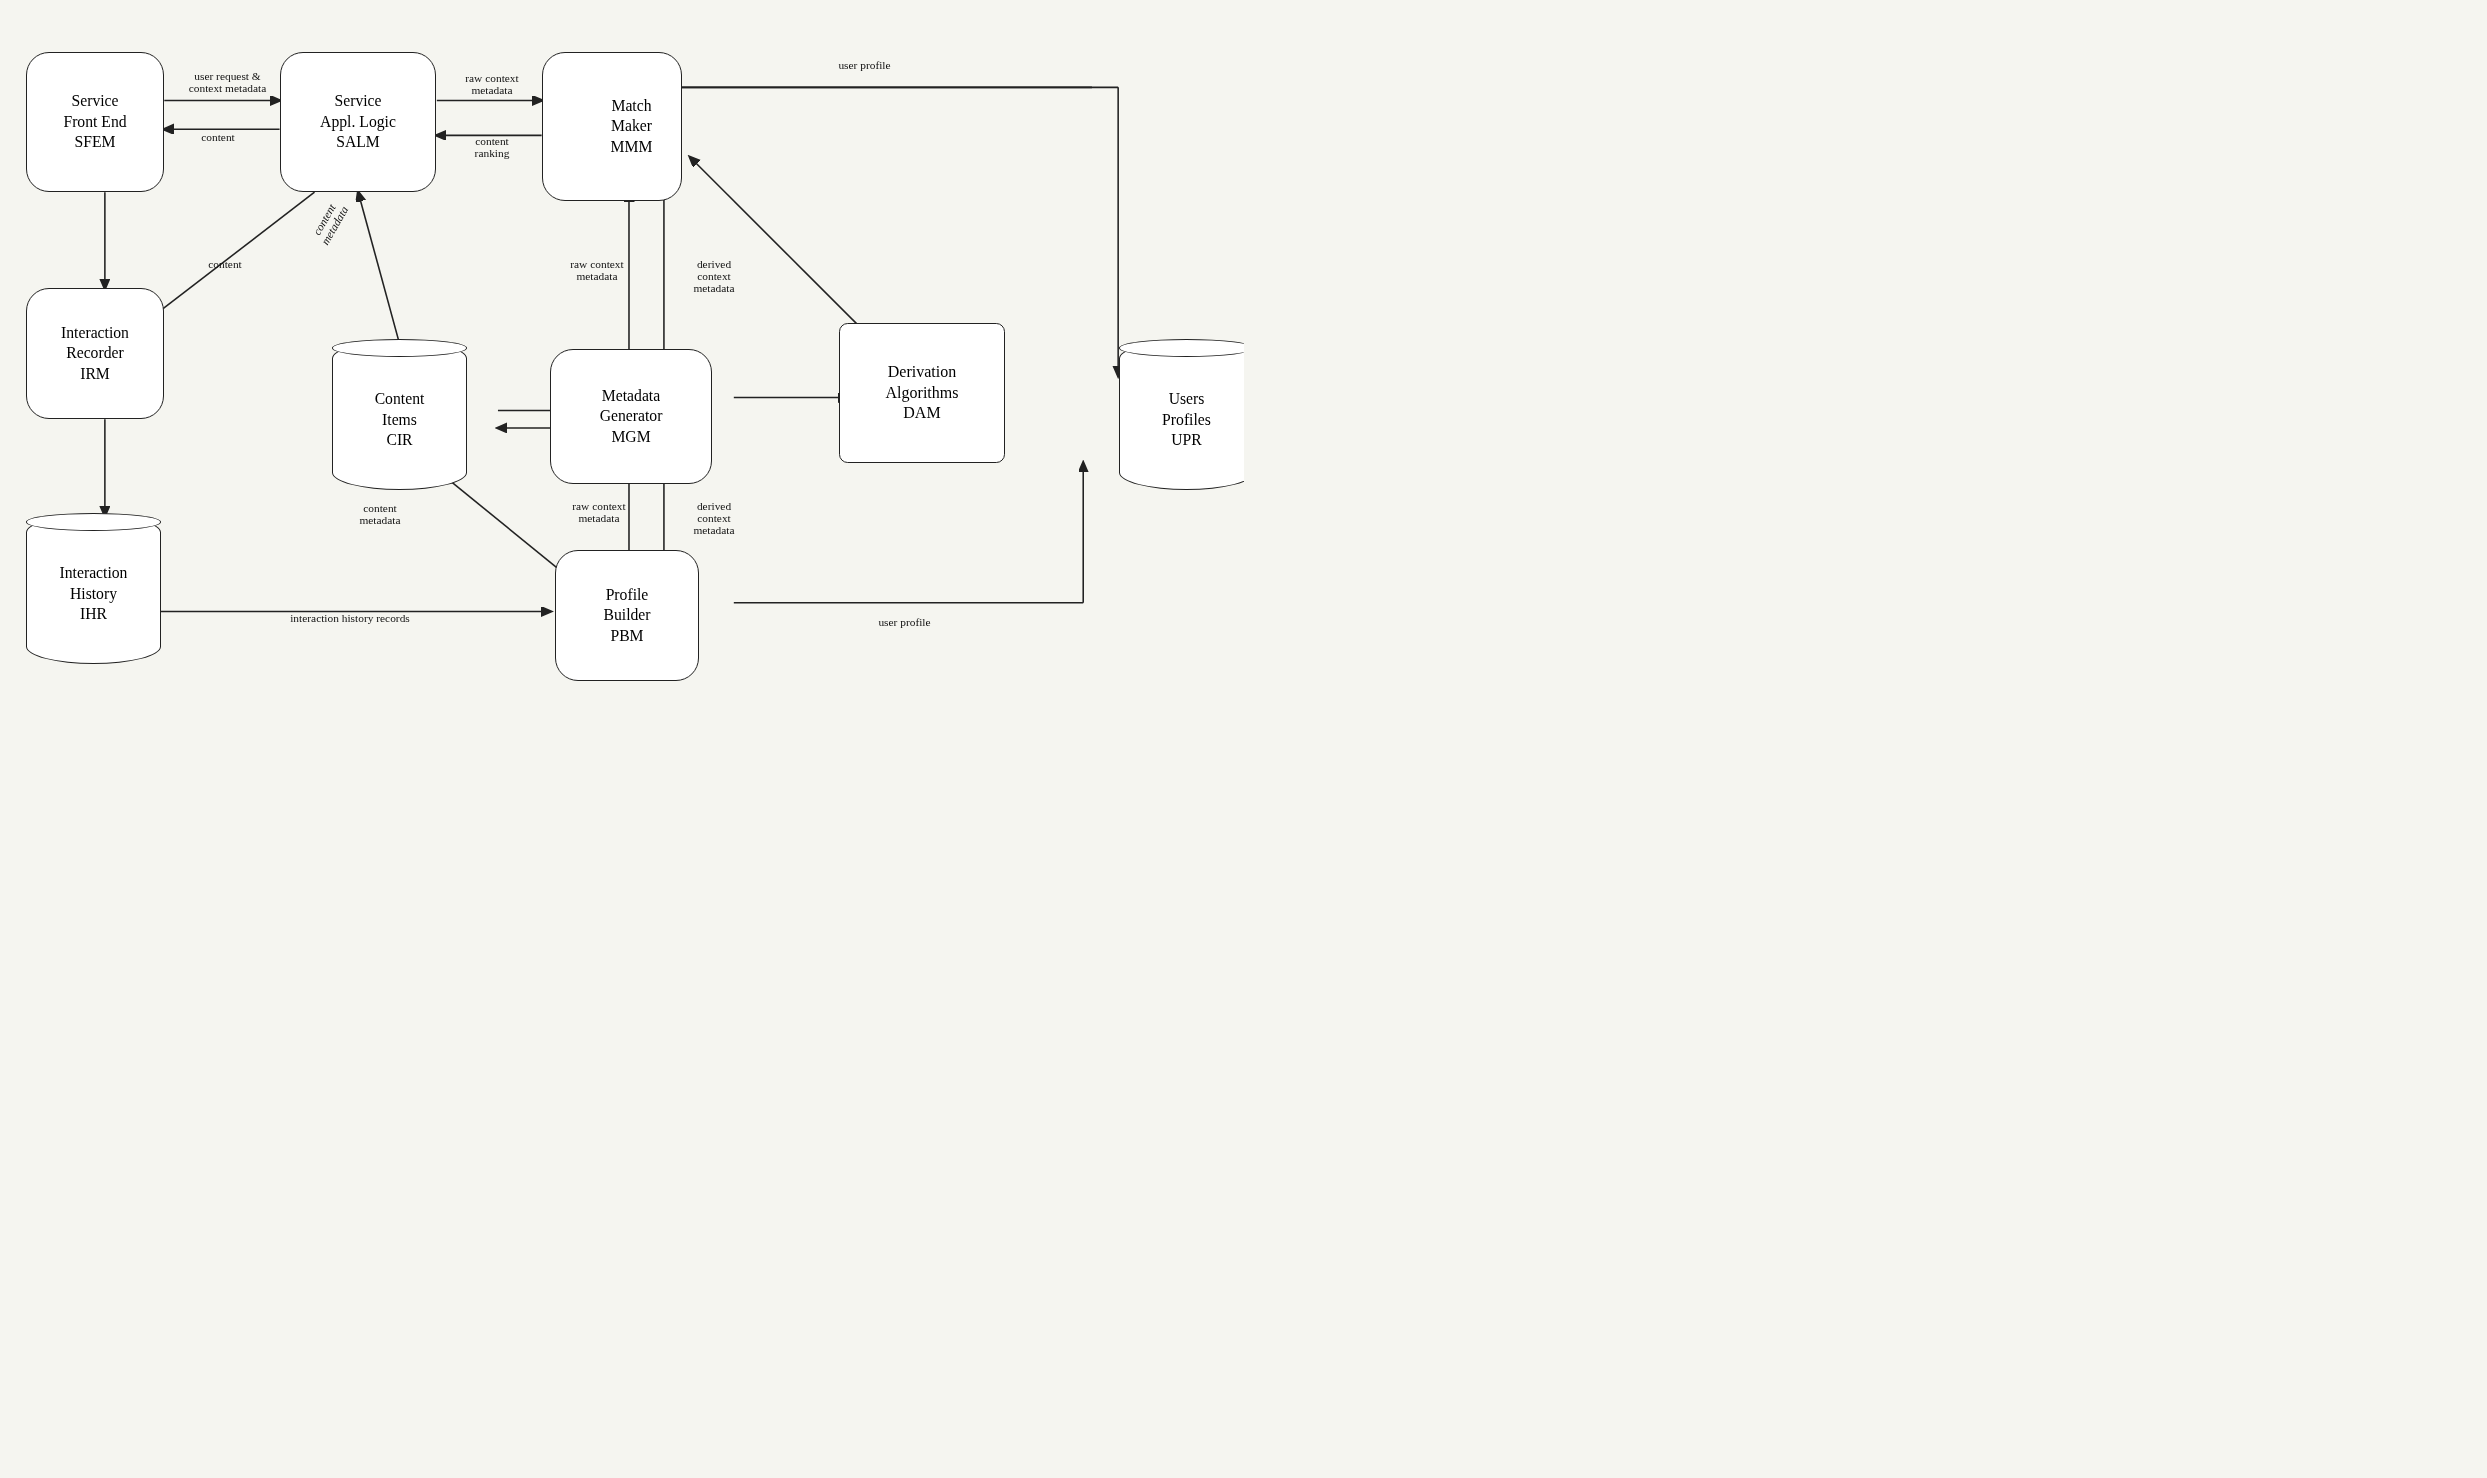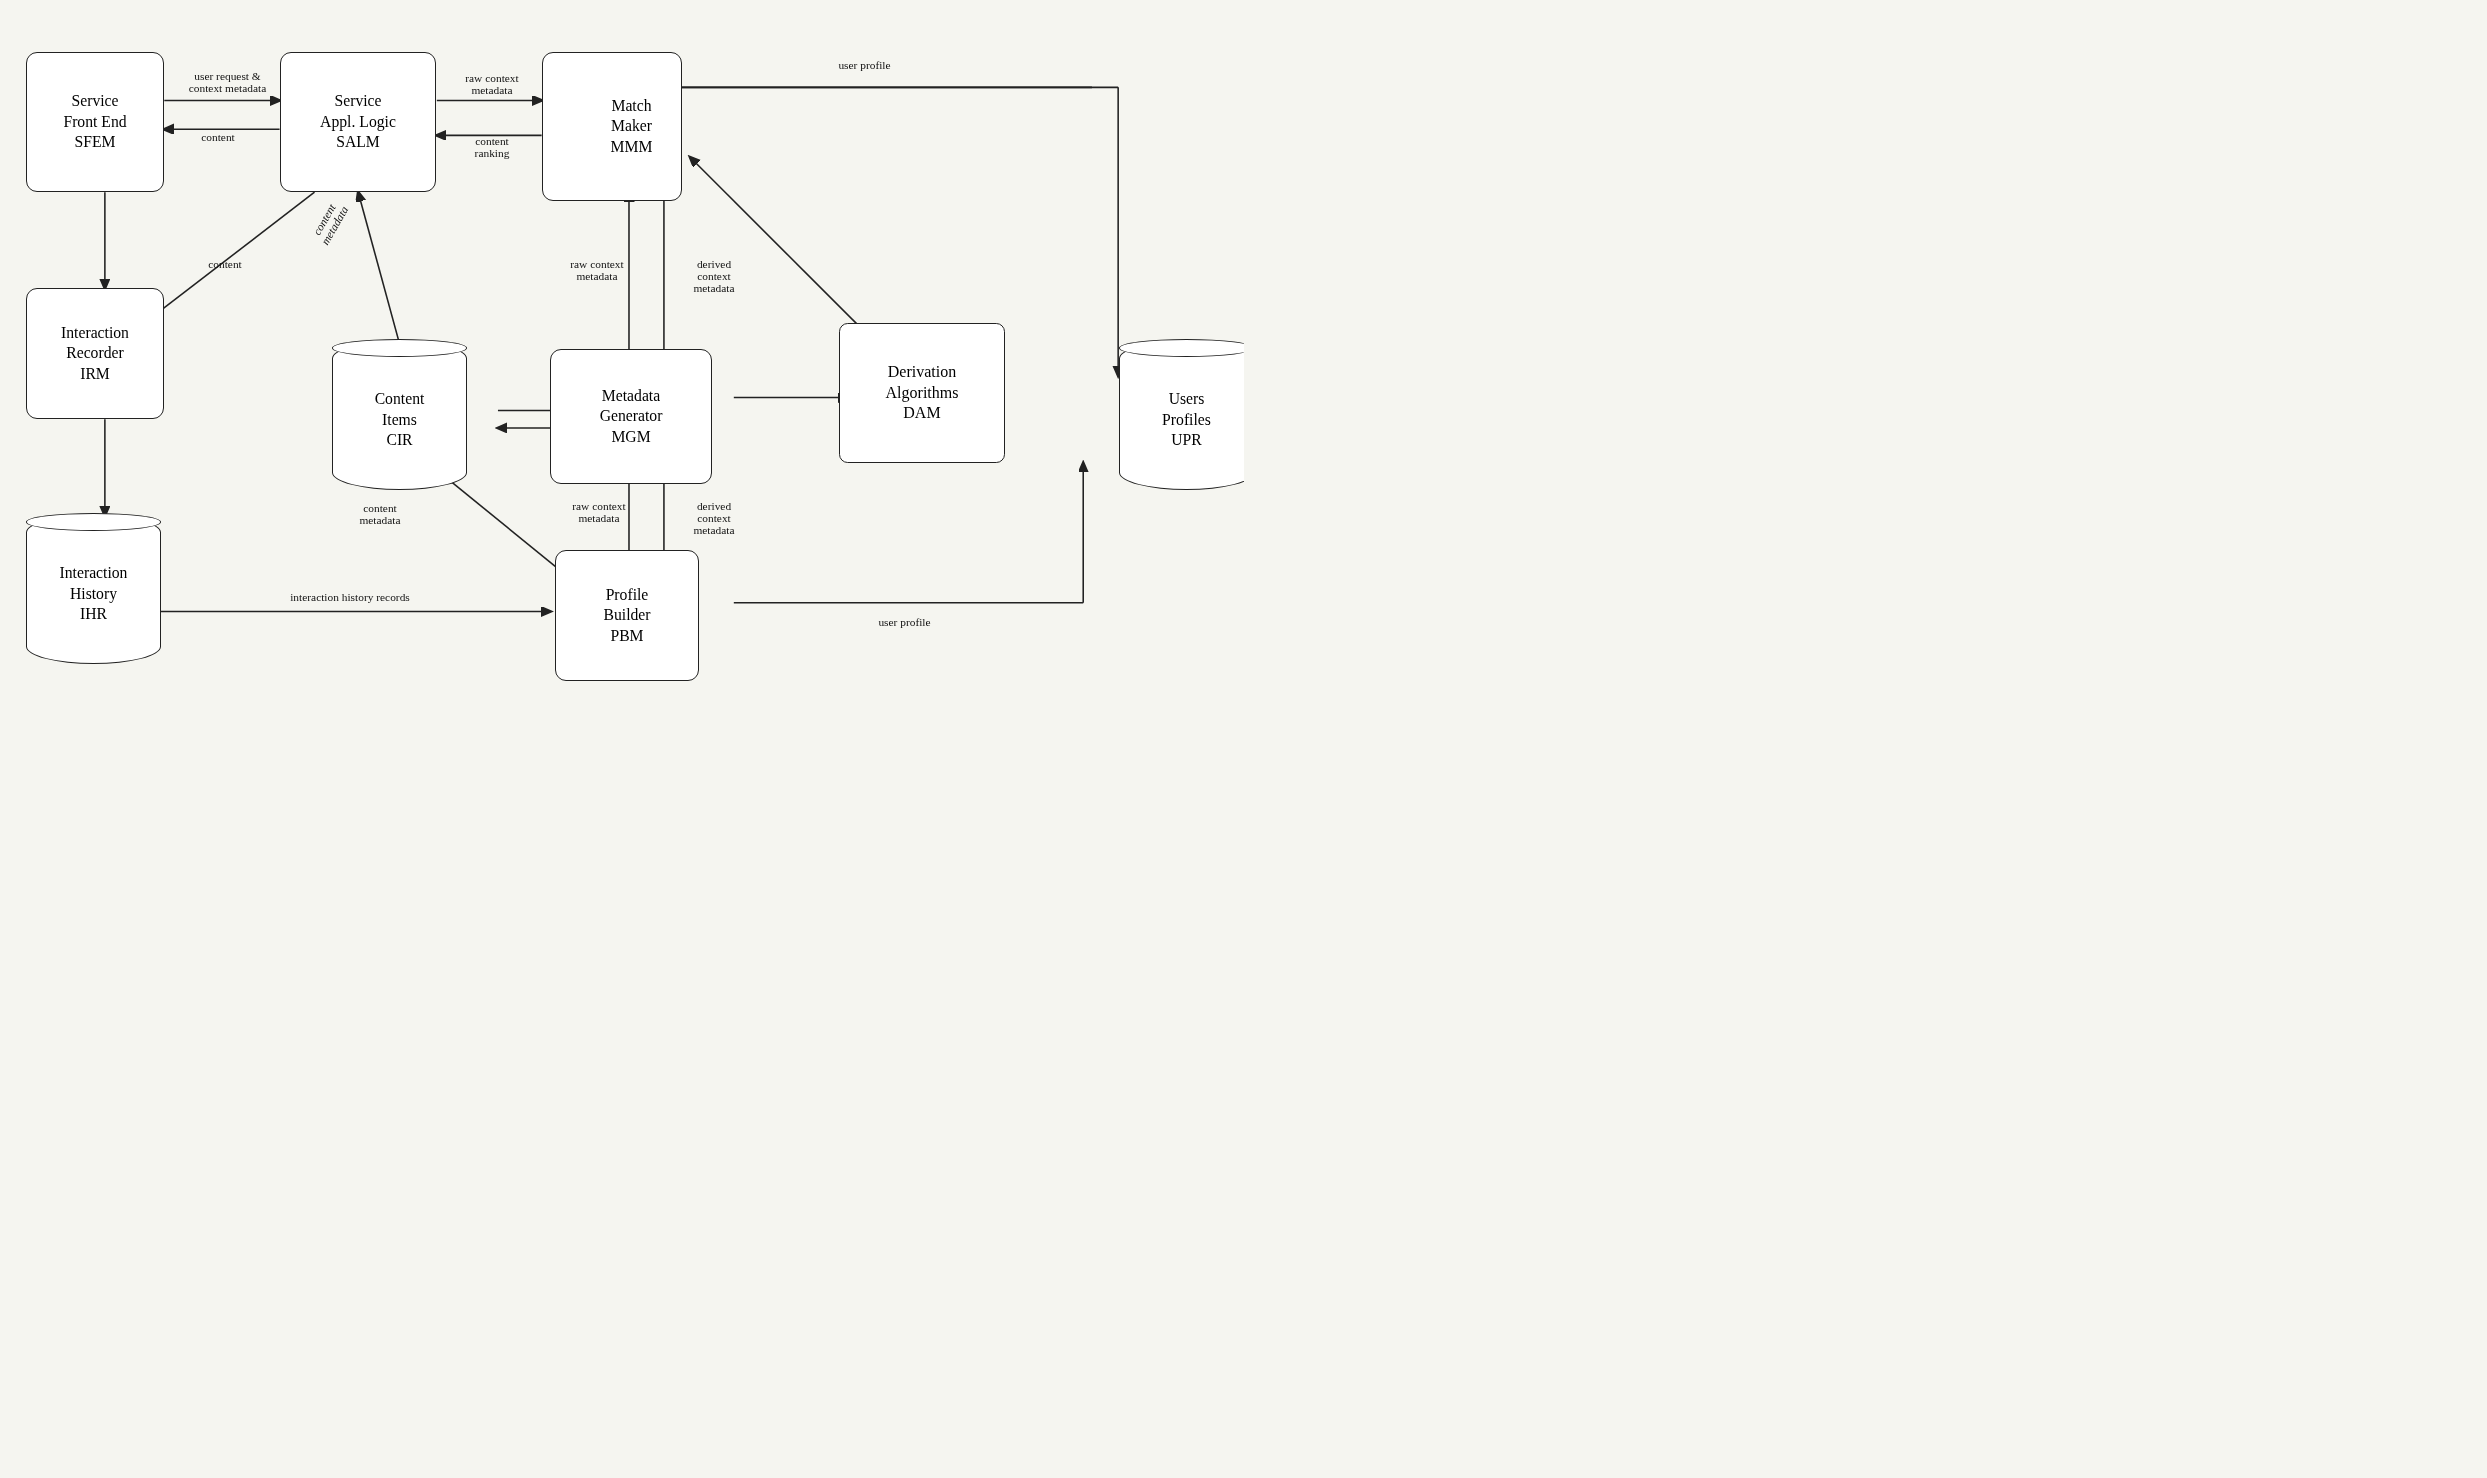--- a/index.html
+++ b/index.html
@@ -23,21 +23,21 @@
       align-items: center;
       justify-content: center;
       text-align: center;
       background: white;
       border: 1.7px solid #222;
       font-size: 13px;
       line-height: 1.3;
       font-weight: normal;
     }
     .rounded {
-      border-radius: 11px;
+      border-radius: 23px;
     }
     .cyl-wrapper {
       position: absolute;
       display: flex;
       align-items: center;
       justify-content: center;
       text-align: center;
     }
     .cyl-body {
       position: absolute;
@@ -269,21 +269,21 @@
     <span style="white-space:pre-line; font-size:11.4px;">derived
 context
 metadata</span>
   </div>
 
   <div class="label" style="left:332px; top:502px; width:96px;">
     <span style="white-space:pre-line; font-size:11.4px;">content
 metadata</span>
   </div>
 
-  <div class="label" style="left:245px; top:591px; width:210px;">
+  <div class="label" style="left:245px; top:612px; width:210px;">
     <span style="font-size:11.4px;">interaction history records</span>
   </div>
 
   <div class="label" style="left:861px; top:616px; width:87px;">
     <span style="font-size:11.4px;">user profile</span>
   </div>
 
 </div>
 
 

